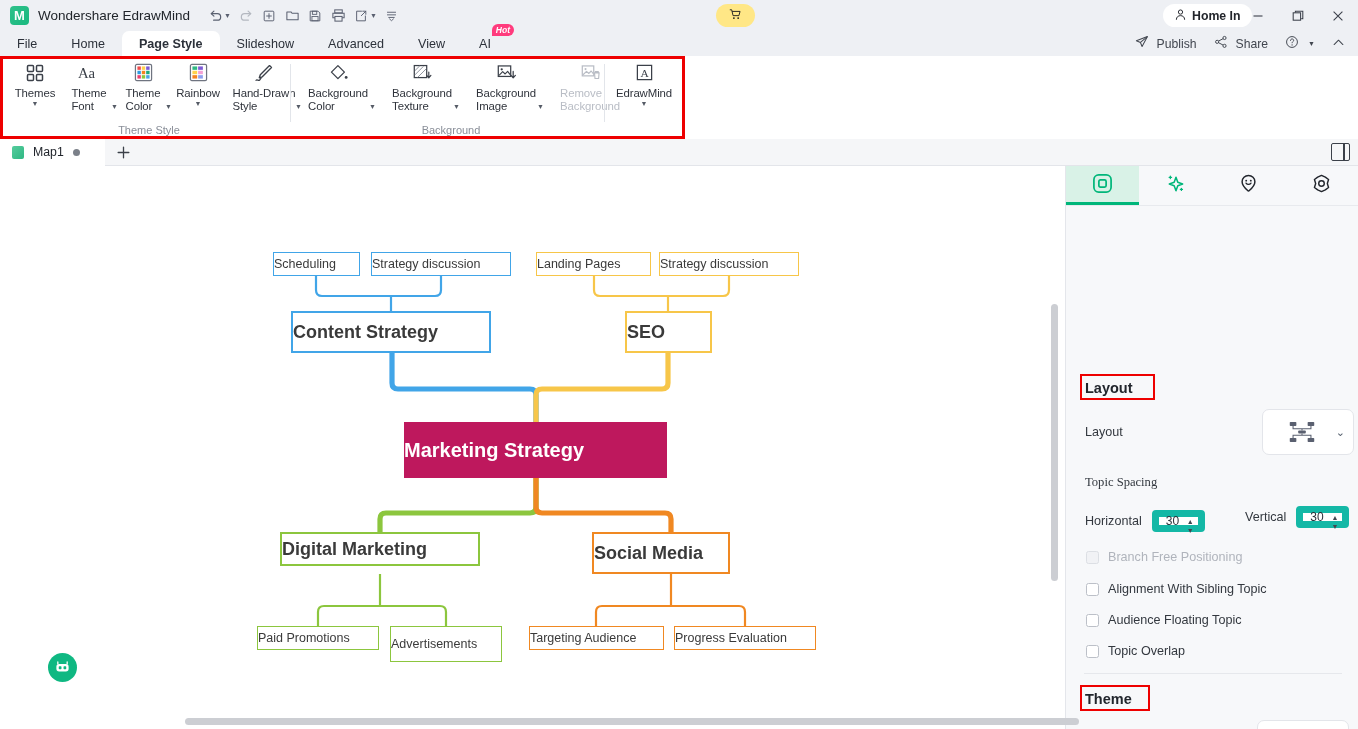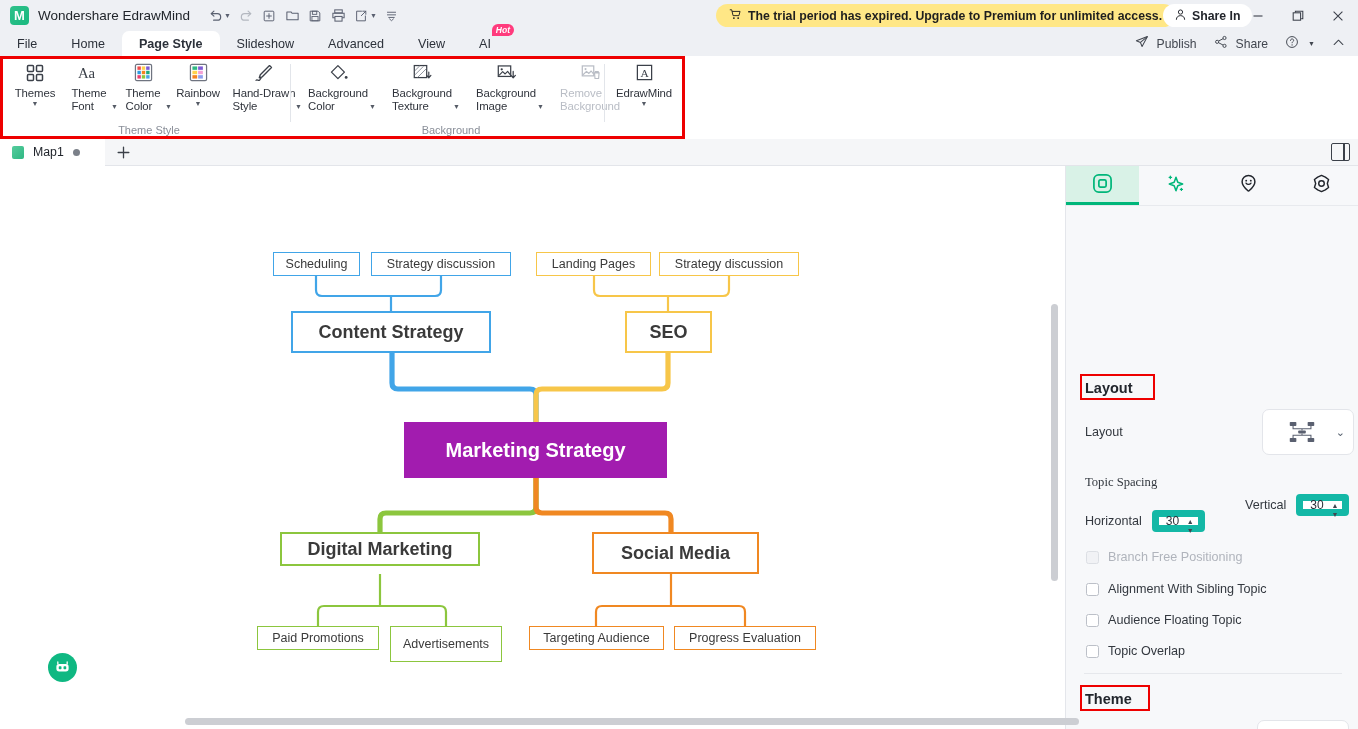--- a/index.html
+++ b/index.html
@@ -125,27 +125,27 @@
   .panel-toggle:after { content:''; position:absolute; right: 4px; top: 0; width: 1.6px;
     height: 100%; background: #3b4049; }
 
   
   .canvas {
     position: absolute; top: 166px; left: 0; width: 1065px; height: 563px;
     background: #ffffff; overflow: hidden;
   }
   .node {
     position: absolute; background: #fff; display: flex;
-    align-items: center; justify-content: center; text-align: center;
+    align-items: center; justify-content: flex-start; text-align: center;
     color: #3a3a3a; z-index: 4;
   }
   .node.lvl1 { font-size: 18px; font-weight: bold; border-width: 2px; border-style: solid; }
   .node.lvl2 { font-size: 12.5px; border-width: 1.5px; border-style: solid; }
   .node.root {
-    background: #a21caf; color: #fff; font-size: 20px; font-weight: bold; border: none;
+    background: #be185d; color: #fff; font-size: 20px; font-weight: bold; border: none;
   }
   svg.links { position: absolute; top: 0; left: 0; width: 1065px; height: 563px; z-index: 1; }
   .aibot {
     position: absolute; left: 48px; top: 653px; width: 29px; height: 29px;
     border-radius: 50%; background: #0fb882; display: flex;
     align-items: center; justify-content: center; z-index: 10;
   }
   .vscroll {
     position: absolute; right: 7px; top: 138px; width: 7px; height: 277px;
     background: #ccced3; border-radius: 4px;
@@ -256,31 +256,30 @@
     </div>
 
     <div class="trial">
       <span>
         <svg width="13" height="13" viewBox="0 0 16 16">
             <path d="M1.5 2.2h1.8l1.7 7.2h7.2l1.4-5.2H4.3" fill="none" stroke="#1f1f1f" stroke-width="1.15" stroke-linecap="round" stroke-linejoin="round"></path>
             <circle cx="6" cy="12.4" r="1.15" fill="#1f1f1f"></circle>
             <circle cx="11.3" cy="12.4" r="1.15" fill="#1f1f1f"></circle>
           </svg>
       </span>
-      <span>The trial period has expired. Upgrade to Premium for unlimited access.</span>
     </div>
 
     <div class="signin">
       <span>
         <svg width="13" height="13" viewBox="0 0 16 16">
             <circle cx="8" cy="5" r="2.6" fill="none" stroke="#23262c" stroke-width="1.2"></circle>
             <path d="M2.9 14c0-2.9 2.3-4.6 5.1-4.6s5.1 1.7 5.1 4.6" fill="none" stroke="#23262c" stroke-width="1.2" stroke-linecap="round"></path>
           </svg>
       </span>
-      <span>Share In</span>
+      <span>Home In</span>
     </div>
 
     <div class="wincontrols">
       <div class="wc">
         <svg width="12" height="12" viewBox="0 0 12 12">
             <path d="M1.5 6h9" stroke="currentColor" stroke-width="1.1"></path>
           </svg>
       </div>
       <div class="wc">
         <svg width="12" height="12" viewBox="0 0 12 12">
@@ -584,21 +583,21 @@
     <div class="node lvl1" style="left:280px; top:366px; width:200px; height:34px; border-color:#8cc63e;">
       <span>Digital Marketing</span>
     </div>
     <div class="node lvl2" style="left:257px; top:460px; width:122px; height:24px; border-color:#8cc63e;">
       <span>Paid Promotions</span>
     </div>
     <div class="node lvl2" style="left:390px; top:460px; width:112px; height:36px; border-color:#8cc63e;">
       <span>Advertisements</span>
     </div>
 
-    <div class="node lvl1" style="left:592px; top:366px; width:167px; height:42px; border-color:#f08822;">
+    <div class="node lvl1" style="left:592px; top:366px; width:138px; height:42px; border-color:#f08822;">
       <span>Social Media</span>
     </div>
     <div class="node lvl2" style="left:529px; top:460px; width:135px; height:24px; border-color:#f08822;">
       <span>Targeting Audience</span>
     </div>
     <div class="node lvl2" style="left:674px; top:460px; width:142px; height:24px; border-color:#f08822;">
       <span>Progress Evaluation</span>
     </div>
 
     <div class="vscroll"></div>
@@ -681,21 +680,21 @@
     <div class="row" style="left:19px; top:344px; gap:10px;">
       <span class="lbl">Horizontal</span>
       <span class="spin">
         <span>30</span>
         <span class="arrows">
             <span>▲</span>
             <span>▼</span>
           </span>
       </span>
     </div>
-    <div class="row" style="left:179px; top:328px; gap:10px;">
+    <div class="row" style="left:179px; top:340px; gap:10px;">
       <span class="lbl">Vertical</span>
       <span class="spin">
         <span>30</span>
         <span class="arrows">
             <span>▲</span>
             <span>▼</span>
           </span>
       </span>
     </div>
 

